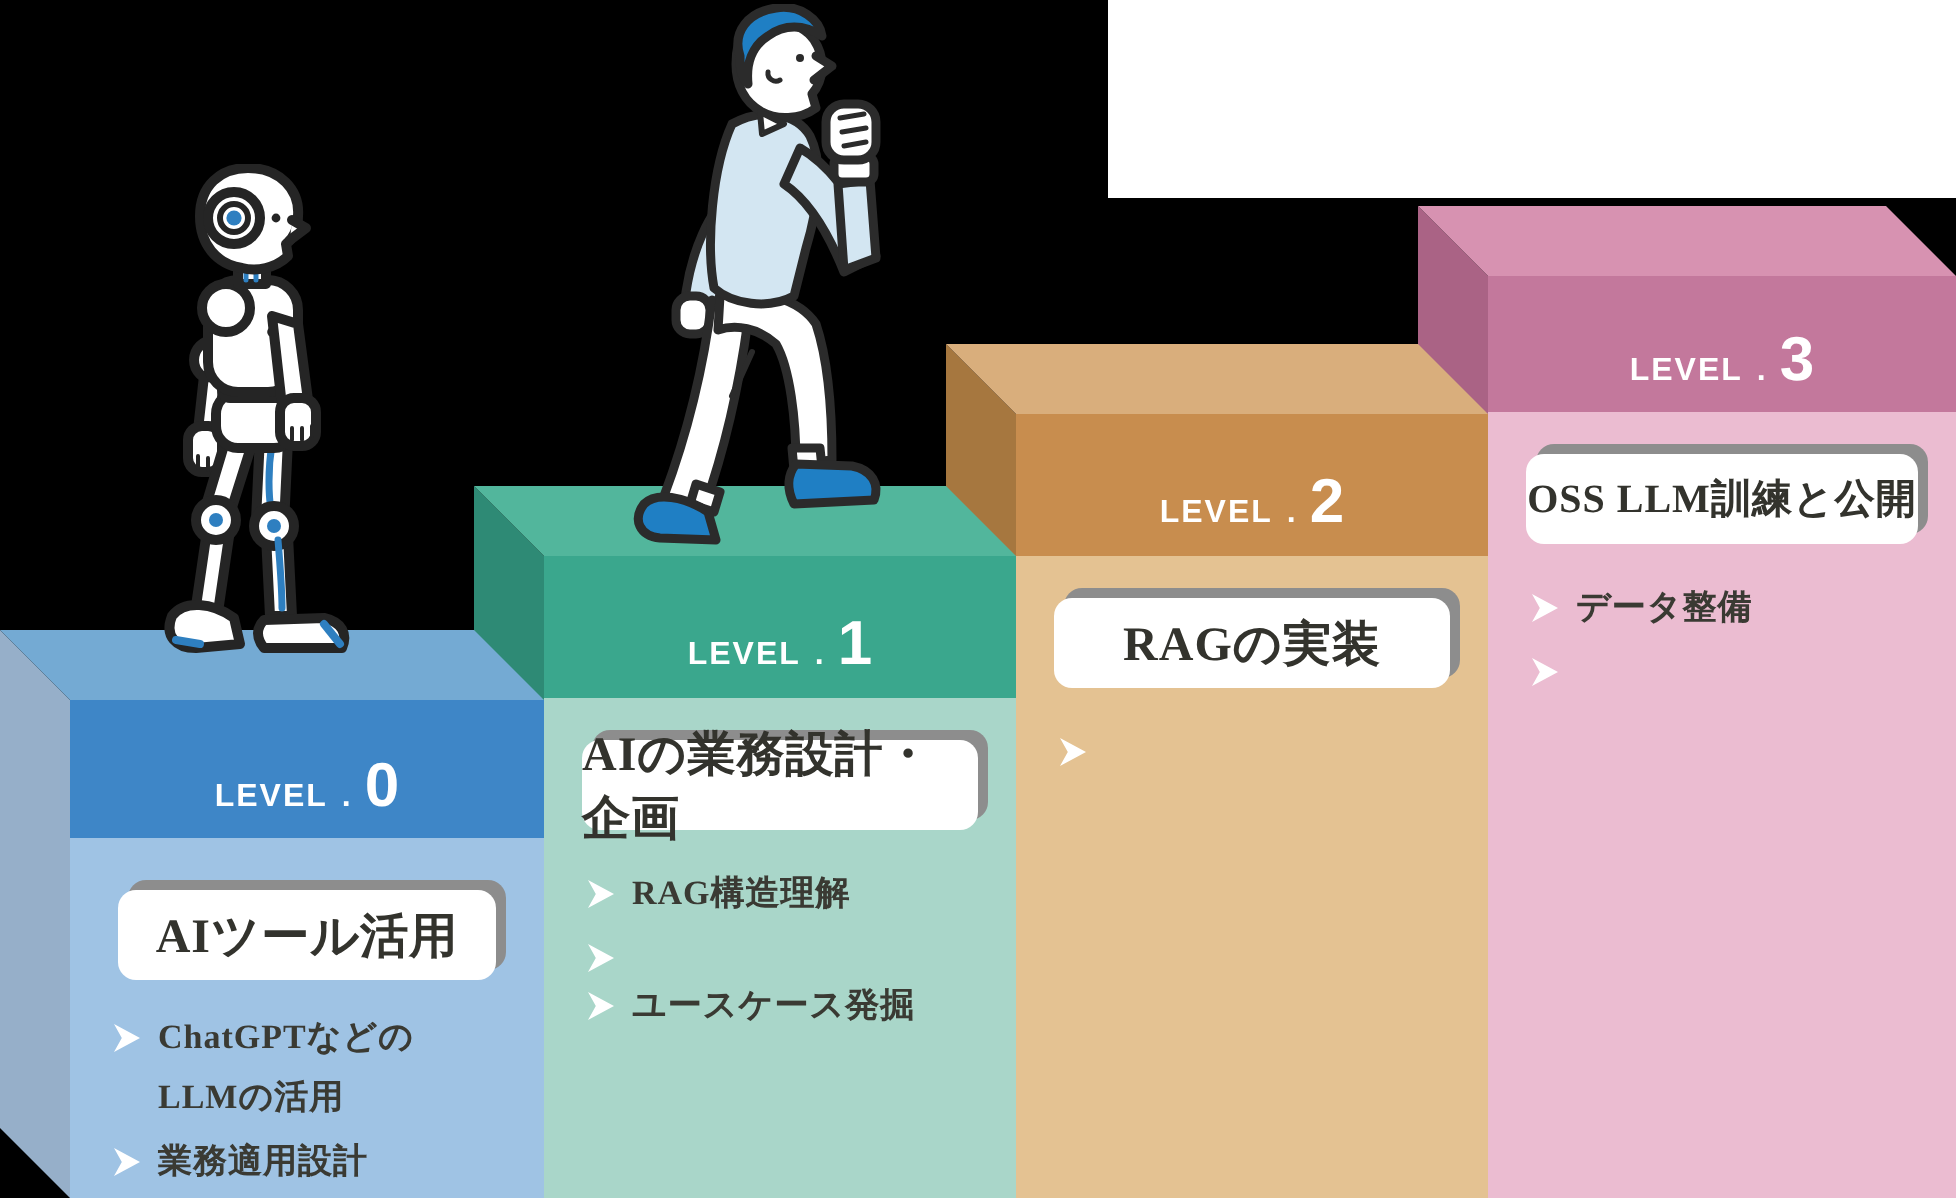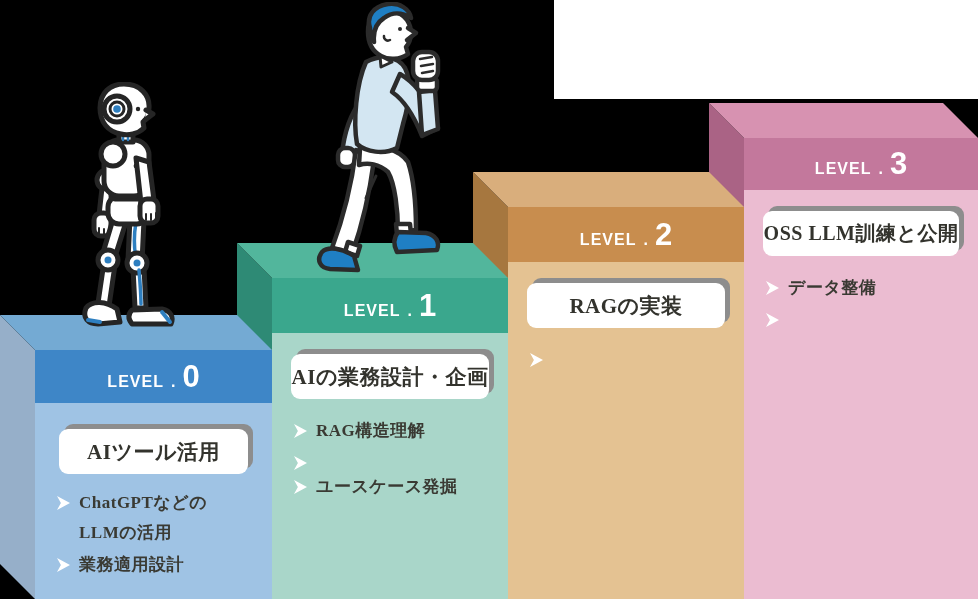--- a/index.html
+++ b/index.html
@@ -21,29 +21,29 @@
   .s1-front{left:272px;top:278px;width:236px;height:321px;}
   .s2-left{left:473px;top:172px;width:35px;height:427px;}
   .s2-top{left:473px;top:172px;width:271px;height:35px;}
   .s2-front{left:508px;top:207px;width:236px;height:392px;}
   .s3-left{left:709px;top:103px;width:35px;height:496px;}
   .s3-top{left:709px;top:103px;width:269px;height:35px;}
   .s3-front{left:744px;top:138px;width:234px;height:461px;}
   .level-header{
     background:var(--c-header);height:54px;display:flex;align-items:baseline;
     justify-content:center;color:#fff;font-family:"Liberation Sans",sans-serif;
-    font-weight:700;padding-top:0;line-height:54px;
+    font-weight:700;padding-top:16px;line-height:54px;
   }
   .lvl-word{font-size:16px;letter-spacing:1px;}
   .lvl-dot{font-size:16px;margin:0 7px;}
   .lvl-num{font-size:31px;}
   .badge{
     margin:21px 19px 0 19px;height:45px;background:#fff;border-radius:9px;
     box-shadow:5px -5px 0 0 #8d8d8d;display:flex;align-items:center;justify-content:center;
-    font-size:21px;font-weight:700;color:#33332d;letter-spacing:0.5px;
+    font-size:24px;font-weight:700;color:#33332d;letter-spacing:0.5px;
   }
   .items{margin:17px 10px 0 22px;}
   .item{display:flex;gap:9px;margin-bottom:2px;}
   .arrow{
     width:13px;height:14px;background:#fff;flex-shrink:0;margin-top:8px;
     clip-path:polygon(0 0,100% 50%,0 100%,30% 50%);
   }
   .item-lines{font-size:17px;font-weight:600;line-height:30px;color:#3a3a33;letter-spacing:0.5px;}
   .item-lines div:empty{display:none;}
   .figure{position:absolute;}

